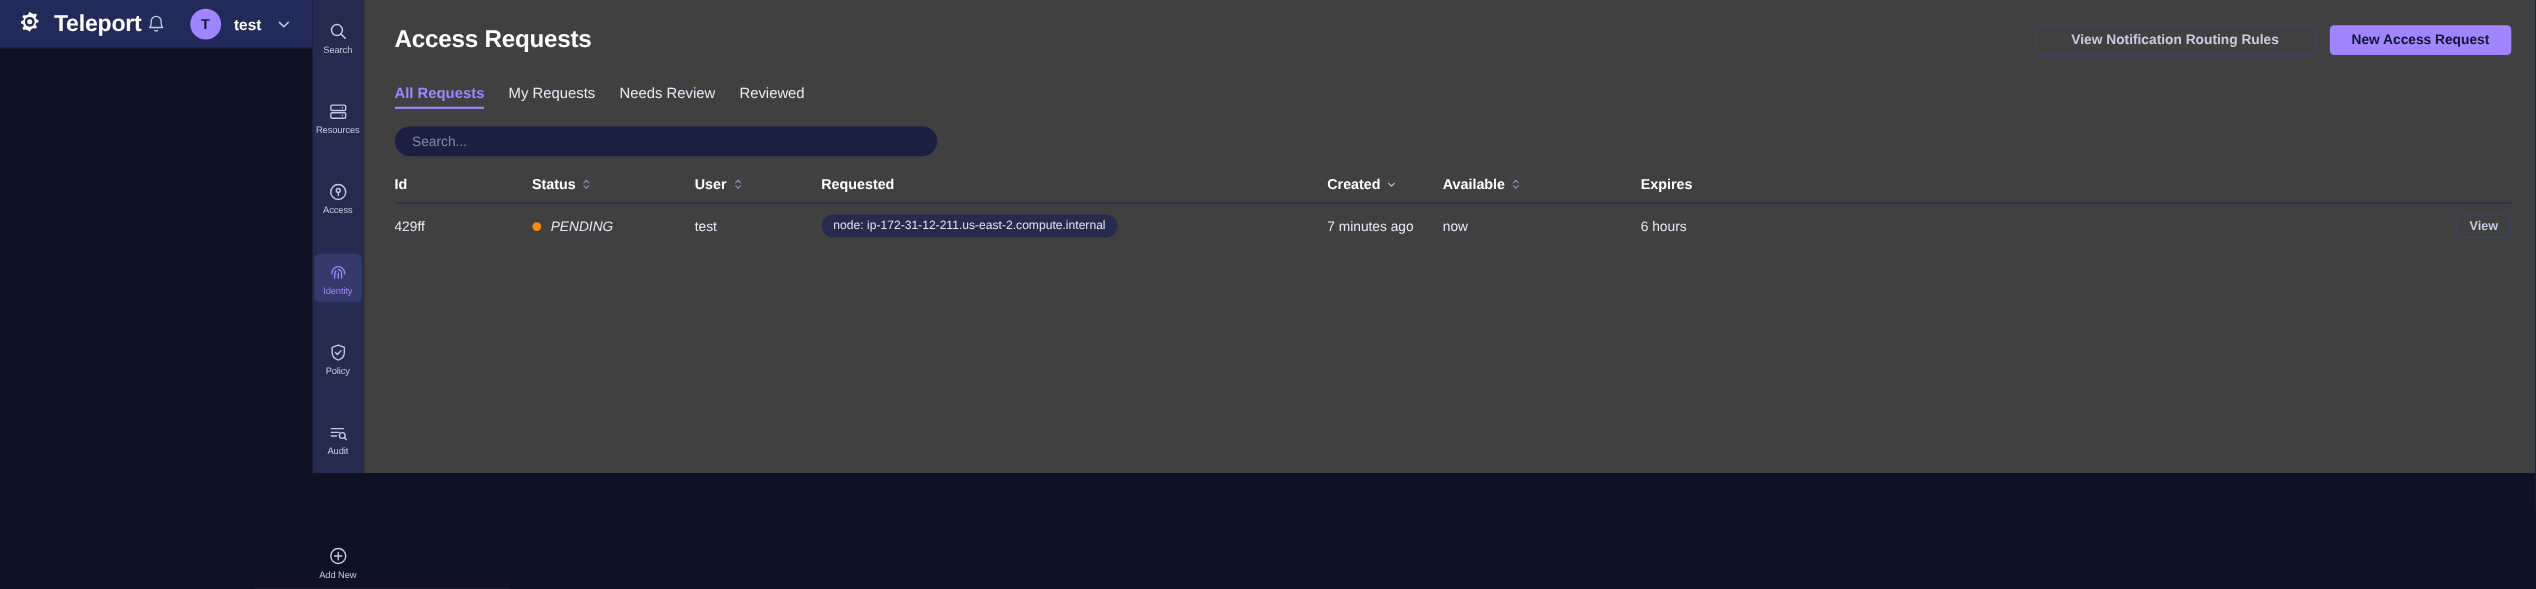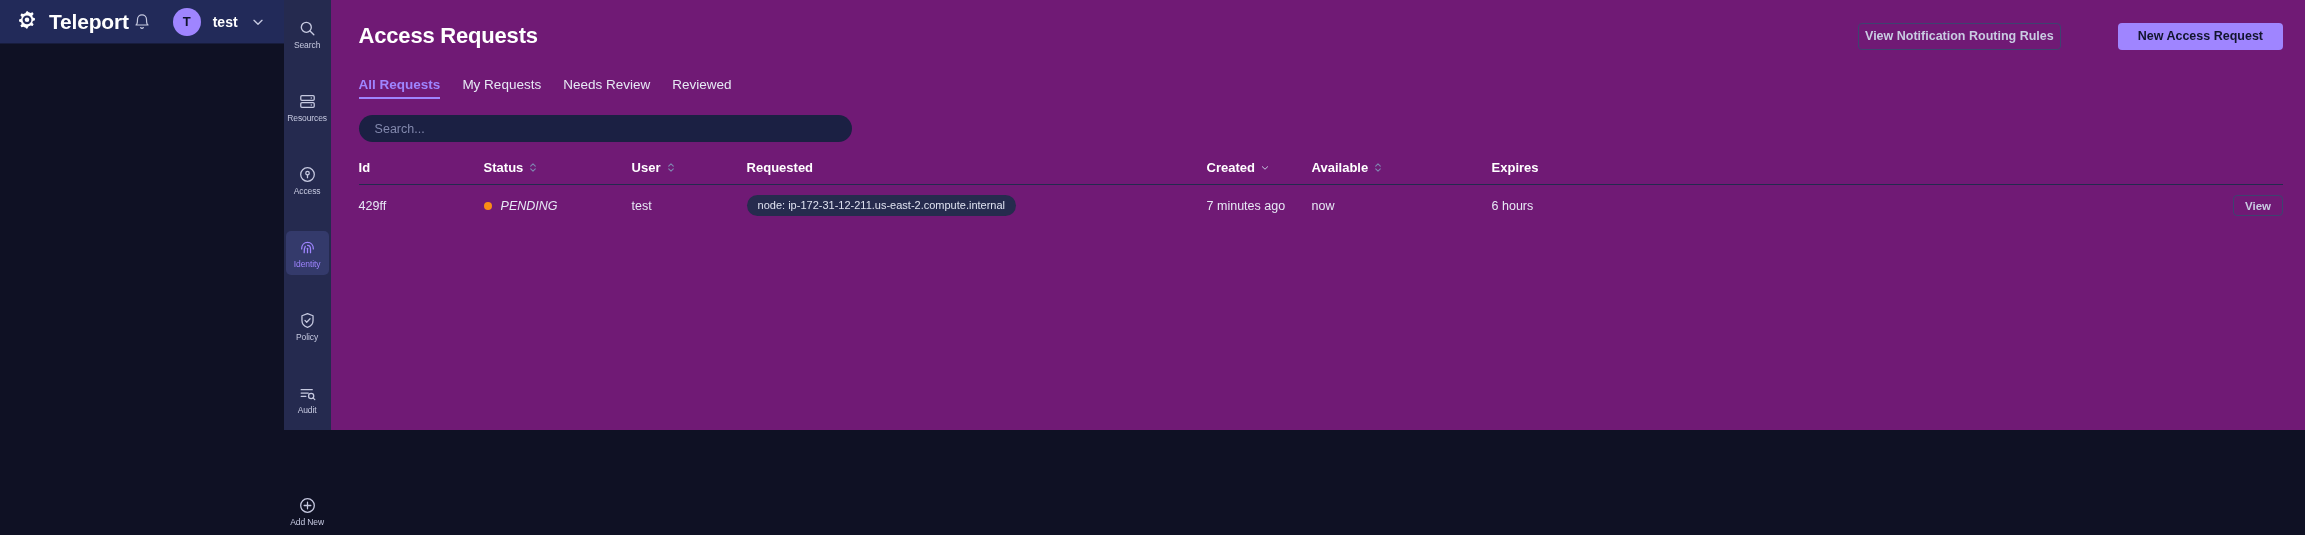--- a/index.html
+++ b/index.html
@@ -52,40 +52,40 @@
     gap: 3px; margin-bottom: 5px; border-radius: 5px;
     color: #c6c9e0;
   }
   .nav-item .nav-ico { width: 19px; height: 19px; display: block; }
   .nav-item .nav-lbl { font-size: 8.5px; line-height: 1; letter-spacing: -0.1px; }
   .nav-item.active { background: #343a6b; color: #9f85ff; }
   .nav-sep { width: 31px; height: 1px; background: #3a406e; margin: 6px 0 9px; }
 
   
   .main {
-    flex: 1; background: #701a75; min-width: 0;
+    flex: 1; background: #404040; min-width: 0;
     padding: 18px 22px 0 28px;
     position: relative;
   }
   .page-head { display: flex; align-items: center; height: 36px; }
   .page-title { color: #ffffff; font-size: 22px; font-weight: 700; letter-spacing: -0.2px; }
   .head-actions { margin-left: auto; display: flex; align-items: center; gap: 13px; }
   .btn-outline {
-    height: 27px; padding: 0 6px; border-radius: 4px;
+    height: 27px; padding: 0 32px; border-radius: 4px;
     border: 1px solid #3d4370; background: transparent;
     color: #c9cce2; font-size: 12.5px; font-weight: 600;
     font-family: "Liberation Sans", sans-serif;
     display: flex; align-items: center; justify-content: center;
   }
   .btn-primary {
     height: 27px; padding: 0 20px; border-radius: 4px; border: none;
     background: #9f85ff; color: #12152e;
     font-size: 12.5px; font-weight: 700;
     font-family: "Liberation Sans", sans-serif;
-    display: flex; align-items: center; justify-content: center; margin-left: 44px;
+    display: flex; align-items: center; justify-content: center;
   }
 
   
   .tabs { display: flex; align-items: center; gap: 22px; margin-top: 23px; }
   .tab {
     font-size: 13.5px; color: #e7e9f5; padding-bottom: 5px;
     border-bottom: 2px solid transparent; font-weight: 400;
   }
   .tab.active { color: #9f85ff; border-bottom-color: #9f85ff; font-weight: 700; }
 

